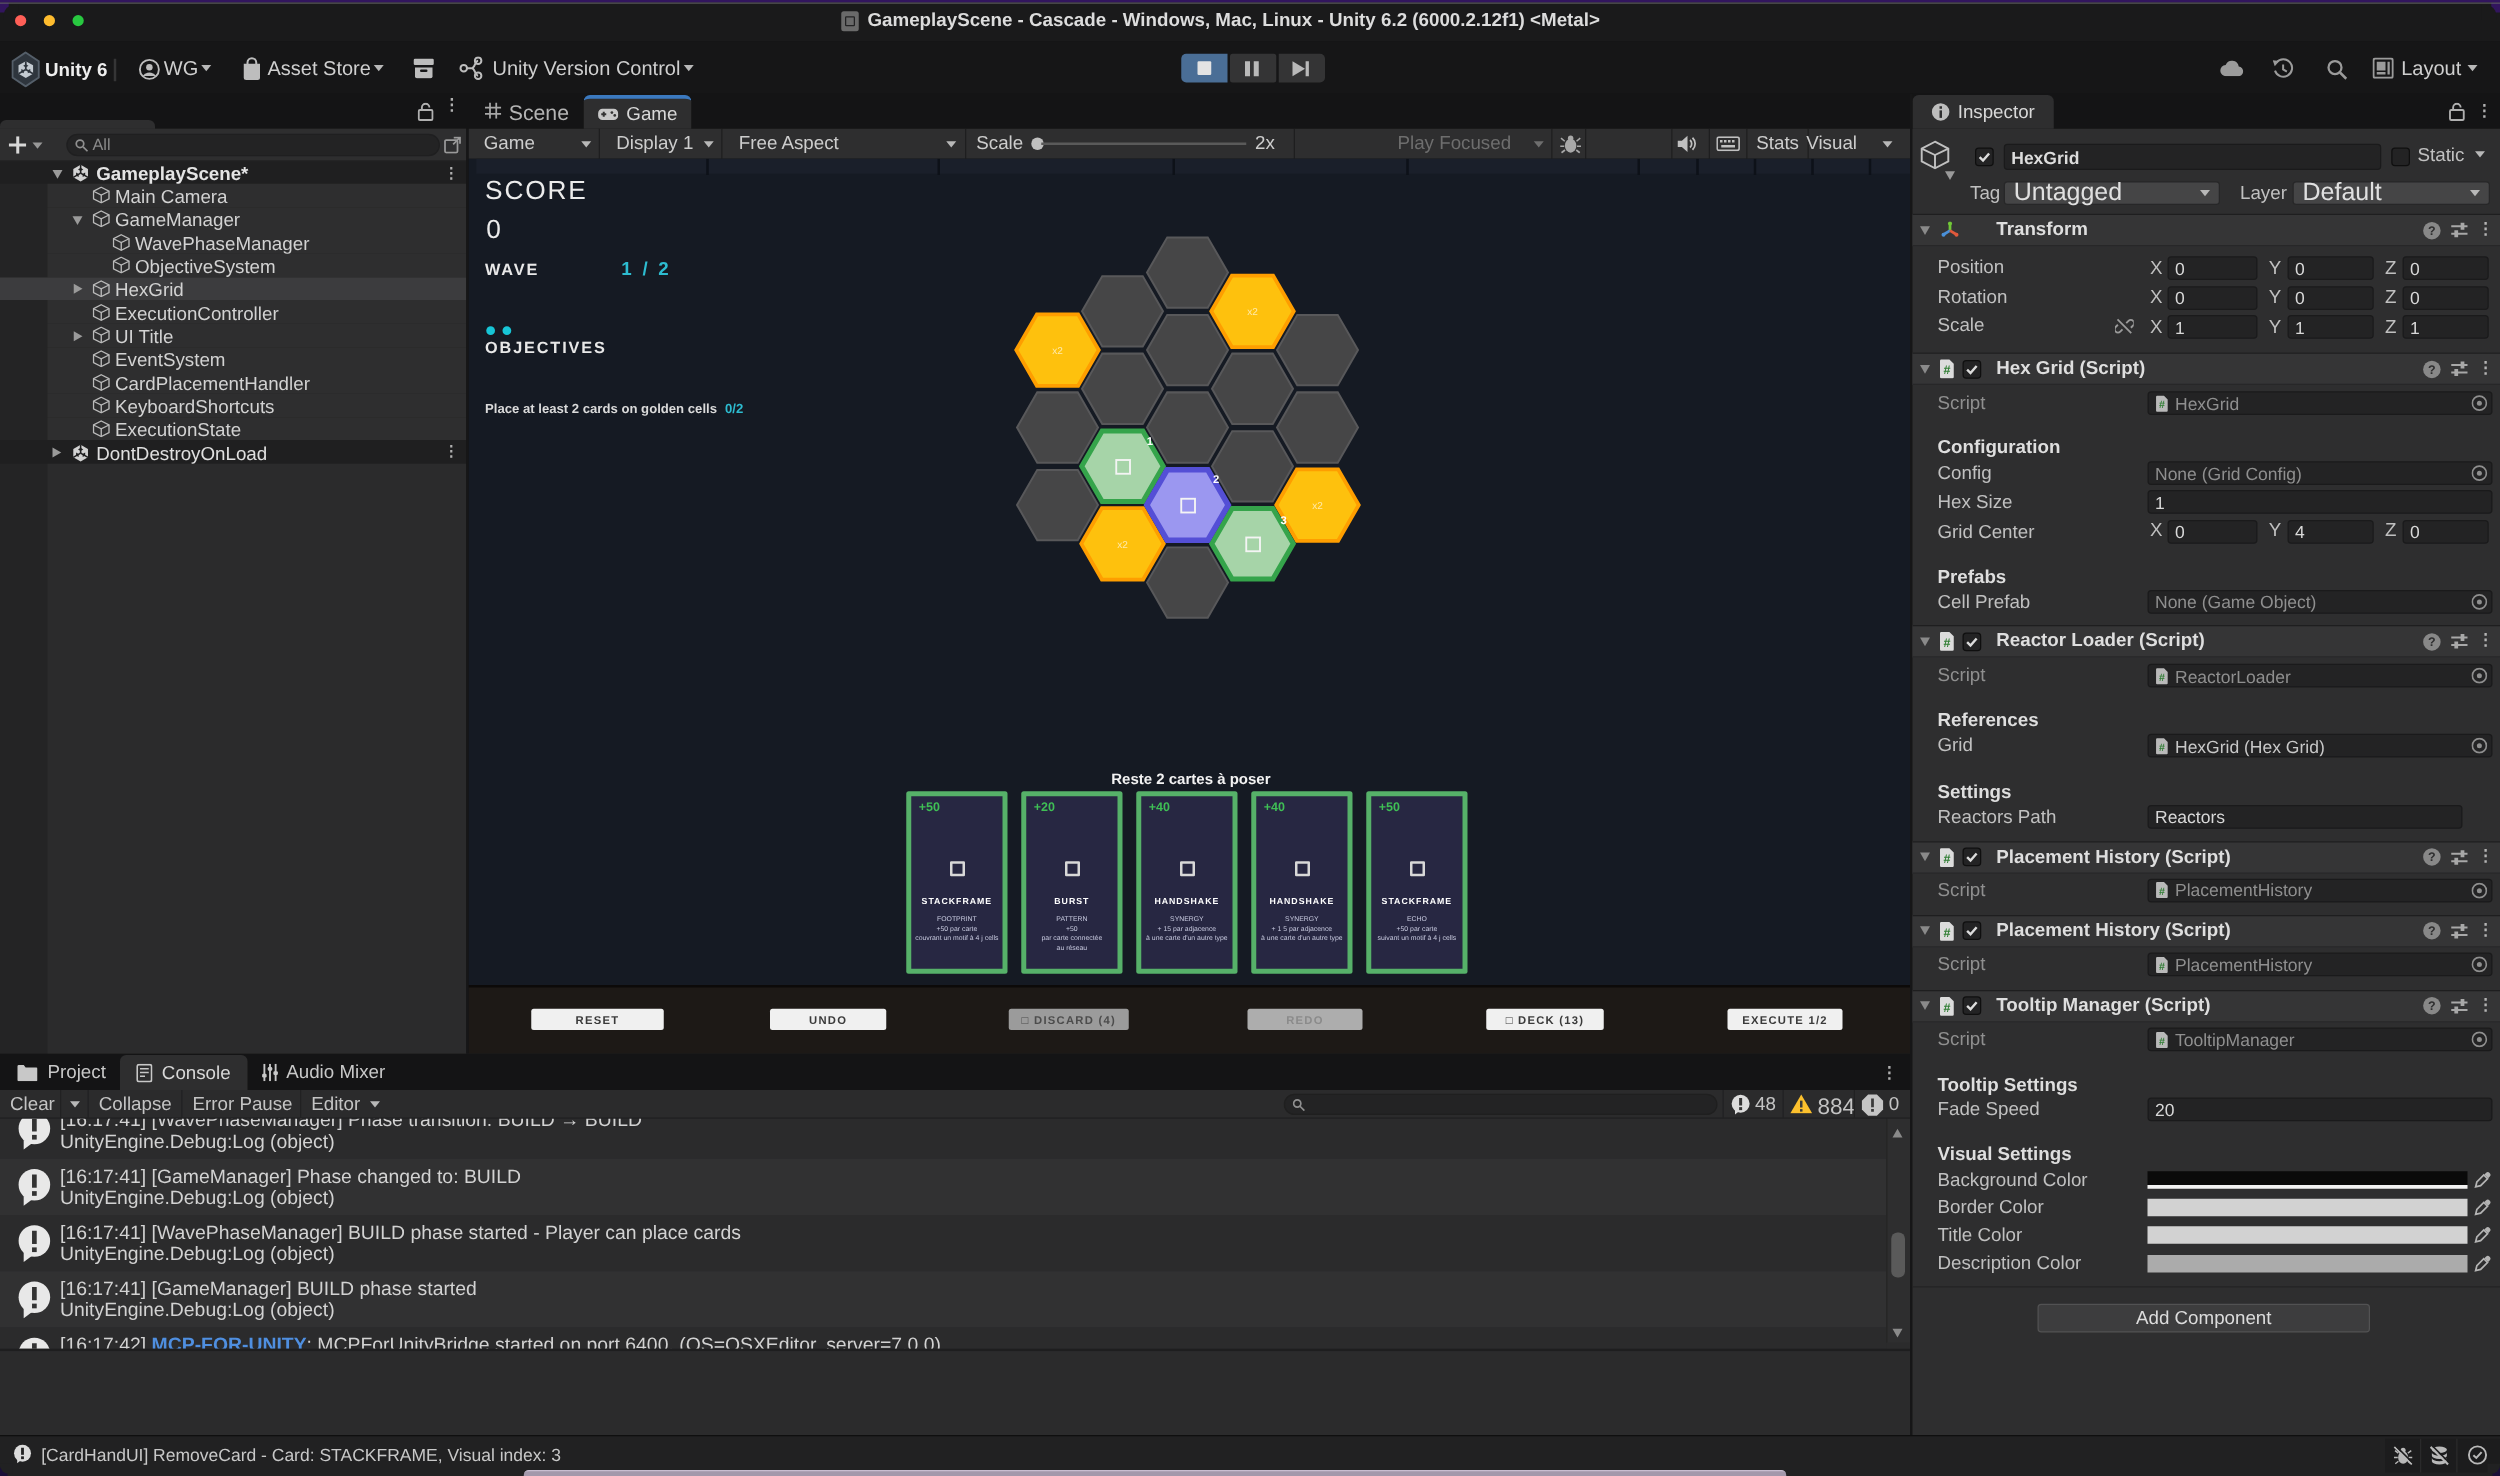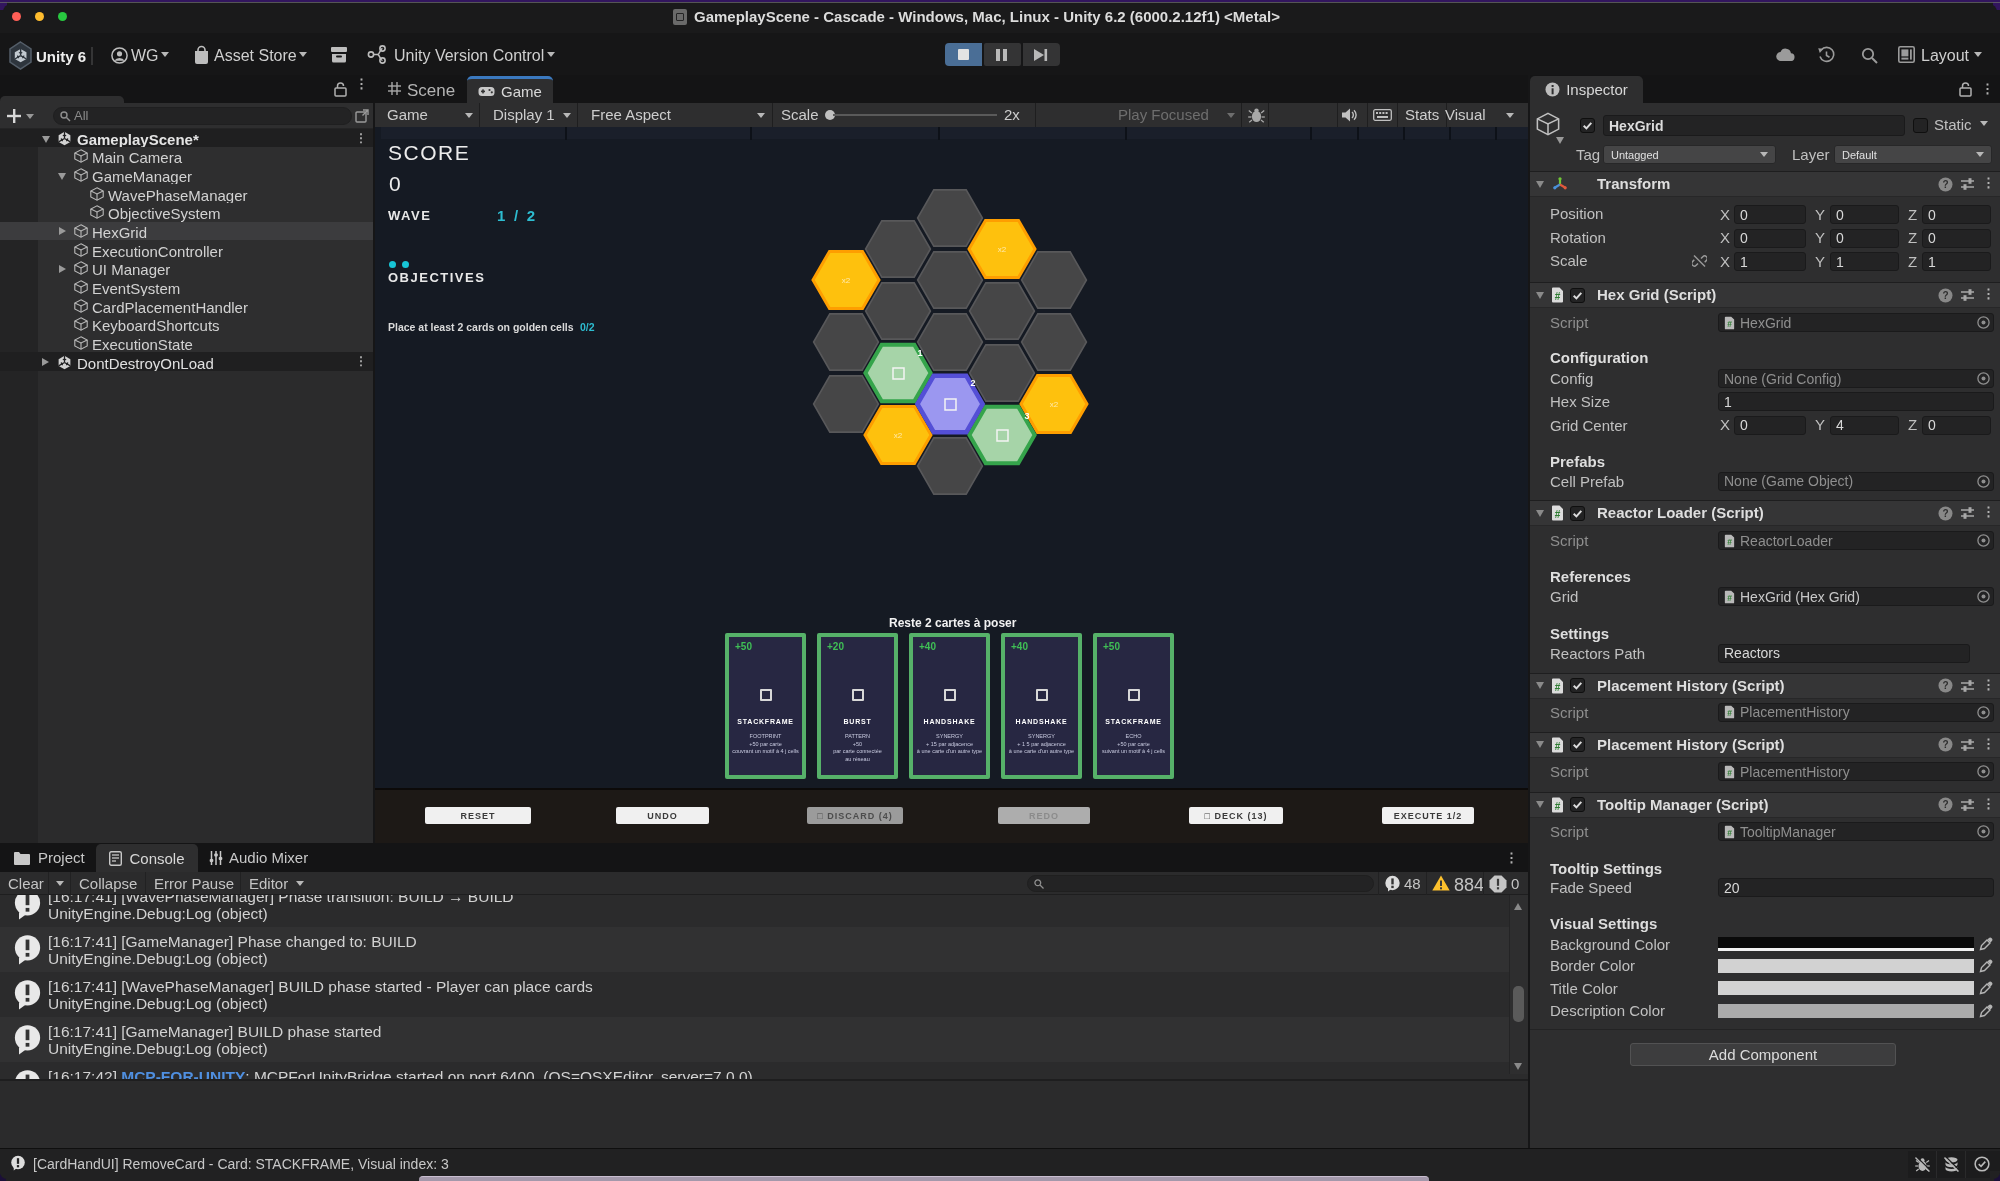--- a/index.html
+++ b/index.html
@@ -2,21 +2,21 @@
 <html><head>
 <meta charset="utf-8">
 <style>
 * {margin:0;padding:0;box-sizing:border-box;}
 html,body {width:2000px;height:1181px;background:#161617;font-family:"Liberation Sans",sans-serif;overflow:hidden;}
 body {position:relative;color:#c8c8c8;}
 .a {position:absolute;}
 .tab {position:absolute;background:#2e2e2f;border-radius:5px 5px 0 0;display:flex;align-items:center;justify-content:center;color:#d8d8d8;font-size:15px;}
 .row-txt {font-size:15px;color:#d2d2d2;white-space:nowrap;}
 .fld {position:absolute;background:#232324;border:1px solid #1a1a1b;border-radius:3px;font-size:14px;color:#d8d8d8;display:flex;align-items:center;padding:0 5px;white-space:nowrap;overflow:hidden;}
-.drop {position:absolute;background:#454546;border:1px solid #272728;border-radius:3px;font-size:11px;color:#e0e0e0;display:flex;align-items:center;padding:0 7px;white-space:nowrap;}
+.drop {position:absolute;background:#454546;border:1px solid #272728;border-radius:3px;font-size:20px;color:#e0e0e0;display:flex;align-items:center;padding:0 7px;white-space:nowrap;}
 .ilabel {position:absolute;font-size:15px;color:#c0c0c0;white-space:nowrap;}
 .ibold {position:absolute;font-size:15px;font-weight:bold;color:#dedede;white-space:nowrap;}
 .chead {position:absolute;left:1530px;width:470px;height:26px;background:#353536;border-top:1px solid #1e1e1f;border-bottom:1px solid #272728;}
 .tri-r {width:0;height:0;border-left:7px solid #9a9a9a;border-top:4.5px solid transparent;border-bottom:4.5px solid transparent;}
 .tri-d {width:0;height:0;border-top:7px solid #9a9a9a;border-left:4.5px solid transparent;border-right:4.5px solid transparent;}
 .dd {width:0;height:0;border-top:5px solid #b8b8b8;border-left:4px solid transparent;border-right:4px solid transparent;}
 .gbtn {position:absolute;height:17px;border-radius:2px;font-size:9px;font-weight:bold;letter-spacing:1px;display:flex;align-items:center;justify-content:center;}
 .card {position:absolute;width:81px;height:146px;background:#56b169;border-radius:2px;padding:4px;}
 .cardin {width:100%;height:100%;background:#272742;position:relative;}
 .cbadge {position:absolute;left:6px;top:4px;color:#3fbf55;font-weight:bold;font-size:10px;}
@@ -264,21 +264,21 @@
   <div class="a row-txt" style="left:92px;top:139.6px;">ExecutionController</div>
   <div class="a" style="left:38px;top:156.0px;width:335px;height:18.65px;background:#2e2e2f;"></div>
   <div class="a tri-r" style="left:59px;top:161.5px;"></div>
   <svg class="a" style="left:74px;top:158.3px;" width="14" height="14" viewBox="0 0 14 14">
       <g fill="none" stroke="#b9b9b9" stroke-width="1.1">
         <polygon points="7,0.8 13.2,4 13.2,10 7,13.2 0.8,10 0.8,4"></polygon>
         <polyline points="0.8,4 7,7 13.2,4"></polyline>
         <line x1="7" y1="7" x2="7" y2="13.2"></line>
       </g>
     </svg>
-  <div class="a row-txt" style="left:92px;top:158.2px;">UI Manager</div>
+  <div class="a row-txt" style="left:92px;top:158.2px;">UI Title</div>
   <div class="a" style="left:38px;top:174.7px;width:335px;height:18.65px;background:#2e2e2f;"></div>
   <svg class="a" style="left:74px;top:177.0px;" width="14" height="14" viewBox="0 0 14 14">
       <g fill="none" stroke="#b9b9b9" stroke-width="1.1">
         <polygon points="7,0.8 13.2,4 13.2,10 7,13.2 0.8,10 0.8,4"></polygon>
         <polyline points="0.8,4 7,7 13.2,4"></polyline>
         <line x1="7" y1="7" x2="7" y2="13.2"></line>
       </g>
     </svg>
   <div class="a row-txt" style="left:92px;top:176.9px;">EventSystem</div>
   <div class="a" style="left:38px;top:193.3px;width:335px;height:18.65px;background:#2e2e2f;"></div>

